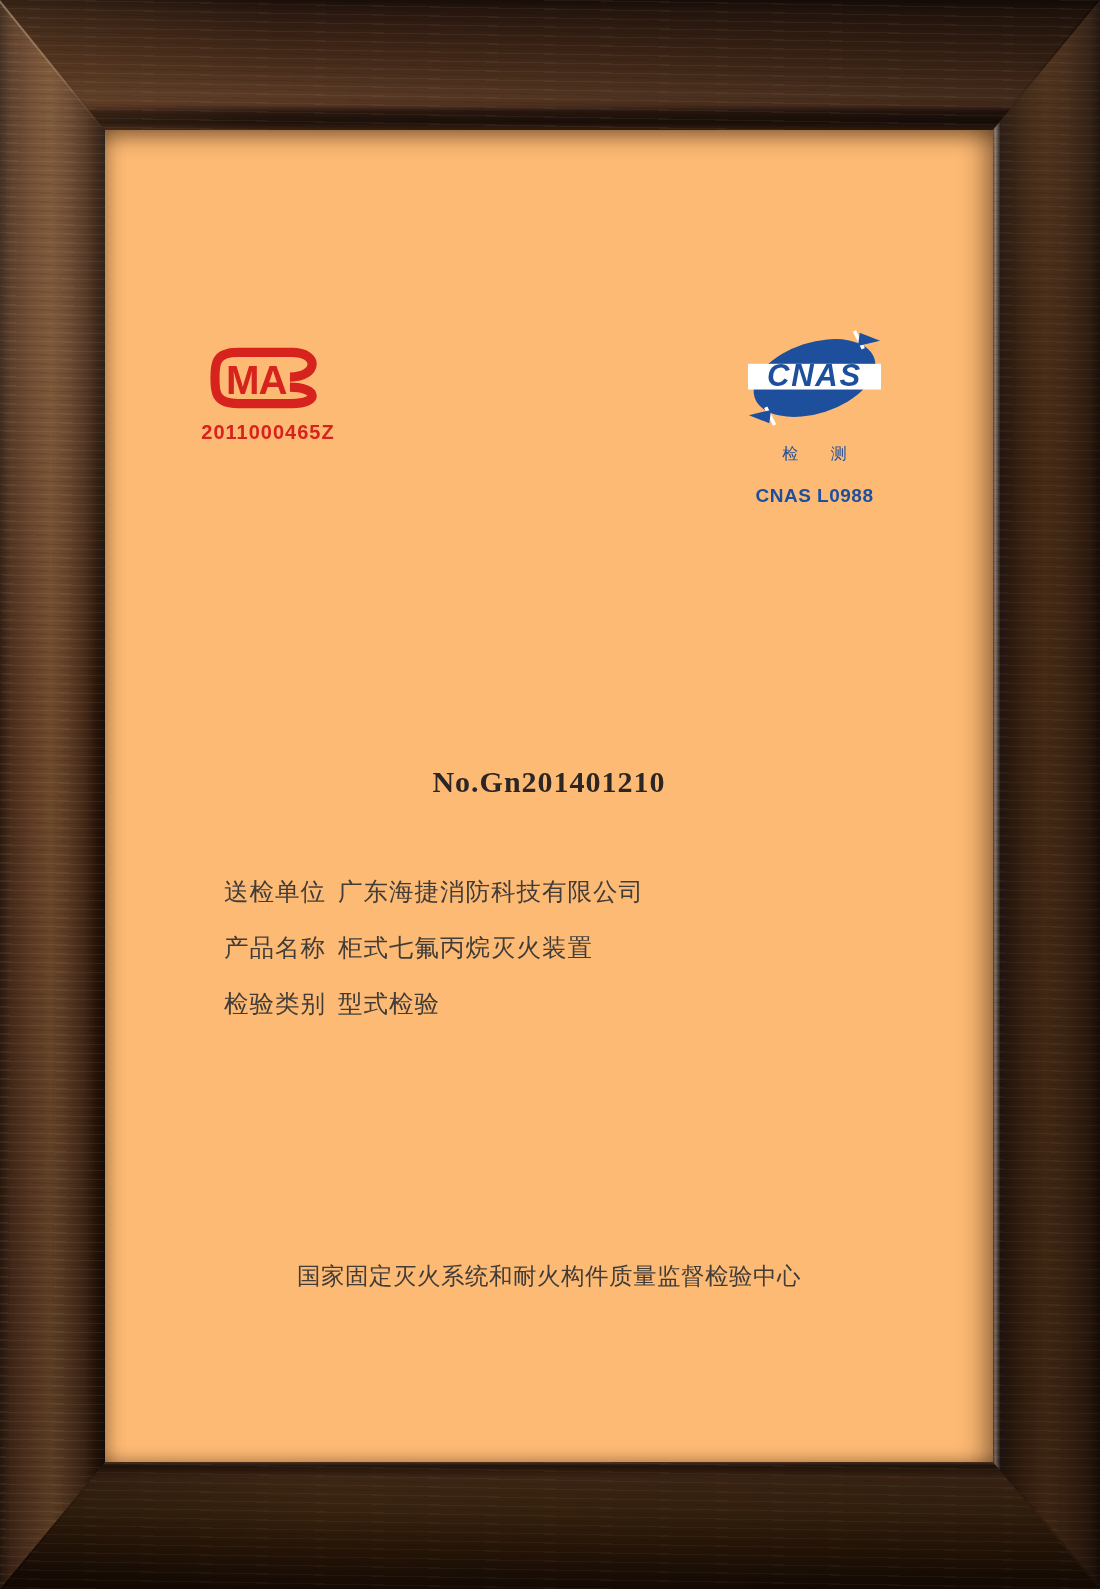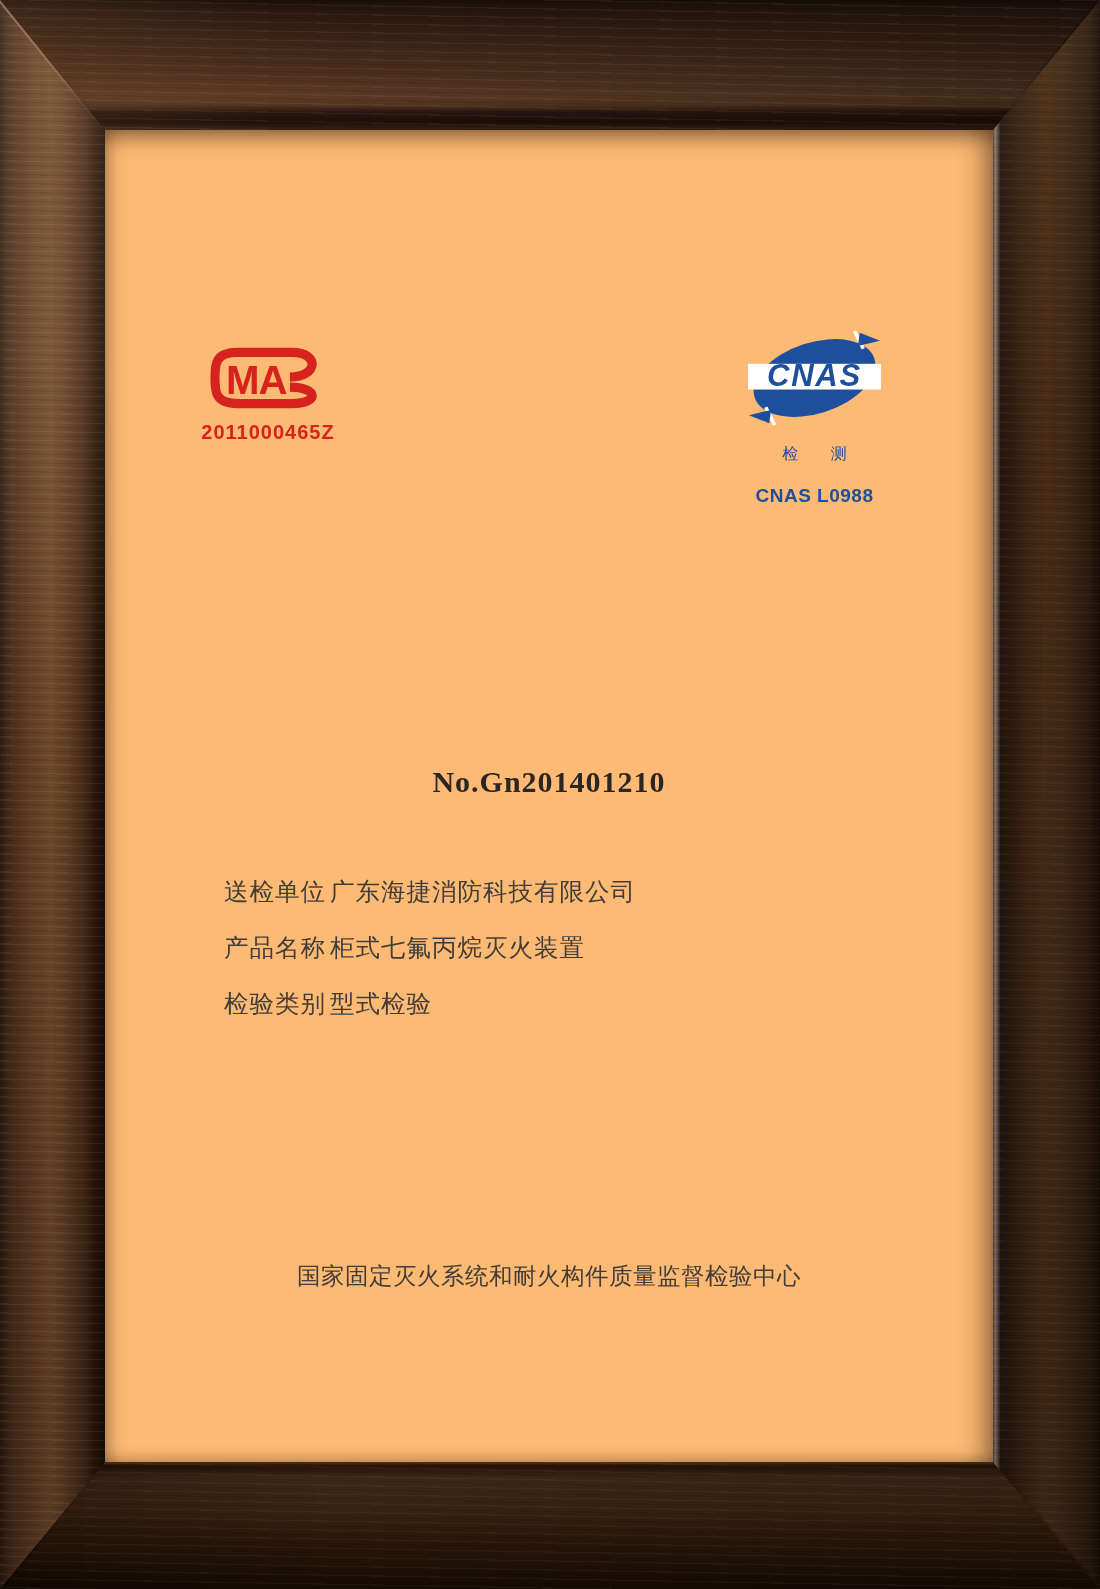--- a/index.html
+++ b/index.html
@@ -57,21 +57,21 @@
   .cal-caption{margin-top:4px;font-size:17px;color:#d6231d;white-space:nowrap;}
   .cnas-cn{margin-top:10px;font-size:16px;letter-spacing:14px;text-indent:14px;color:#1e4f9c;font-weight:400;white-space:nowrap;}
   .cnas-code{margin-top:20px;font-size:19px;font-weight:700;letter-spacing:0.5px;color:#1e4f9c;white-space:nowrap;}
 
   .report-title{position:absolute;left:0;top:440px;width:100%;text-align:center;
     font-size:98px;font-weight:900;color:#28221e;letter-spacing:18px;text-indent:18px;
     line-height:1.1;white-space:nowrap;}
   .report-no{position:absolute;left:0;top:620px;width:100%;text-align:center;
     font-family:"Liberation Serif","DejaVu Serif",serif;font-size:30px;font-weight:700;
     letter-spacing:1px;color:#2b2624;margin-top:15px;}
-  .field-row{position:absolute;left:119px;display:flex;gap:4px;font-size:24.5px;
+  .field-row{position:absolute;left:119px;display:flex;gap:12px;font-size:24.5px;
     letter-spacing:1px;color:#413c38;white-space:nowrap;line-height:32px;}
   .fr-1{top:746px;} .fr-2{top:802px;} .fr-3{top:858px;}
   .issuer{position:absolute;left:0;top:1130px;width:100%;text-align:center;
     font-size:23.5px;letter-spacing:0.5px;color:#413c38;white-space:nowrap;}
 </style>
 </head>
 <body>
 
 <div class="stage">
   <div class="fp fp-top"></div>

